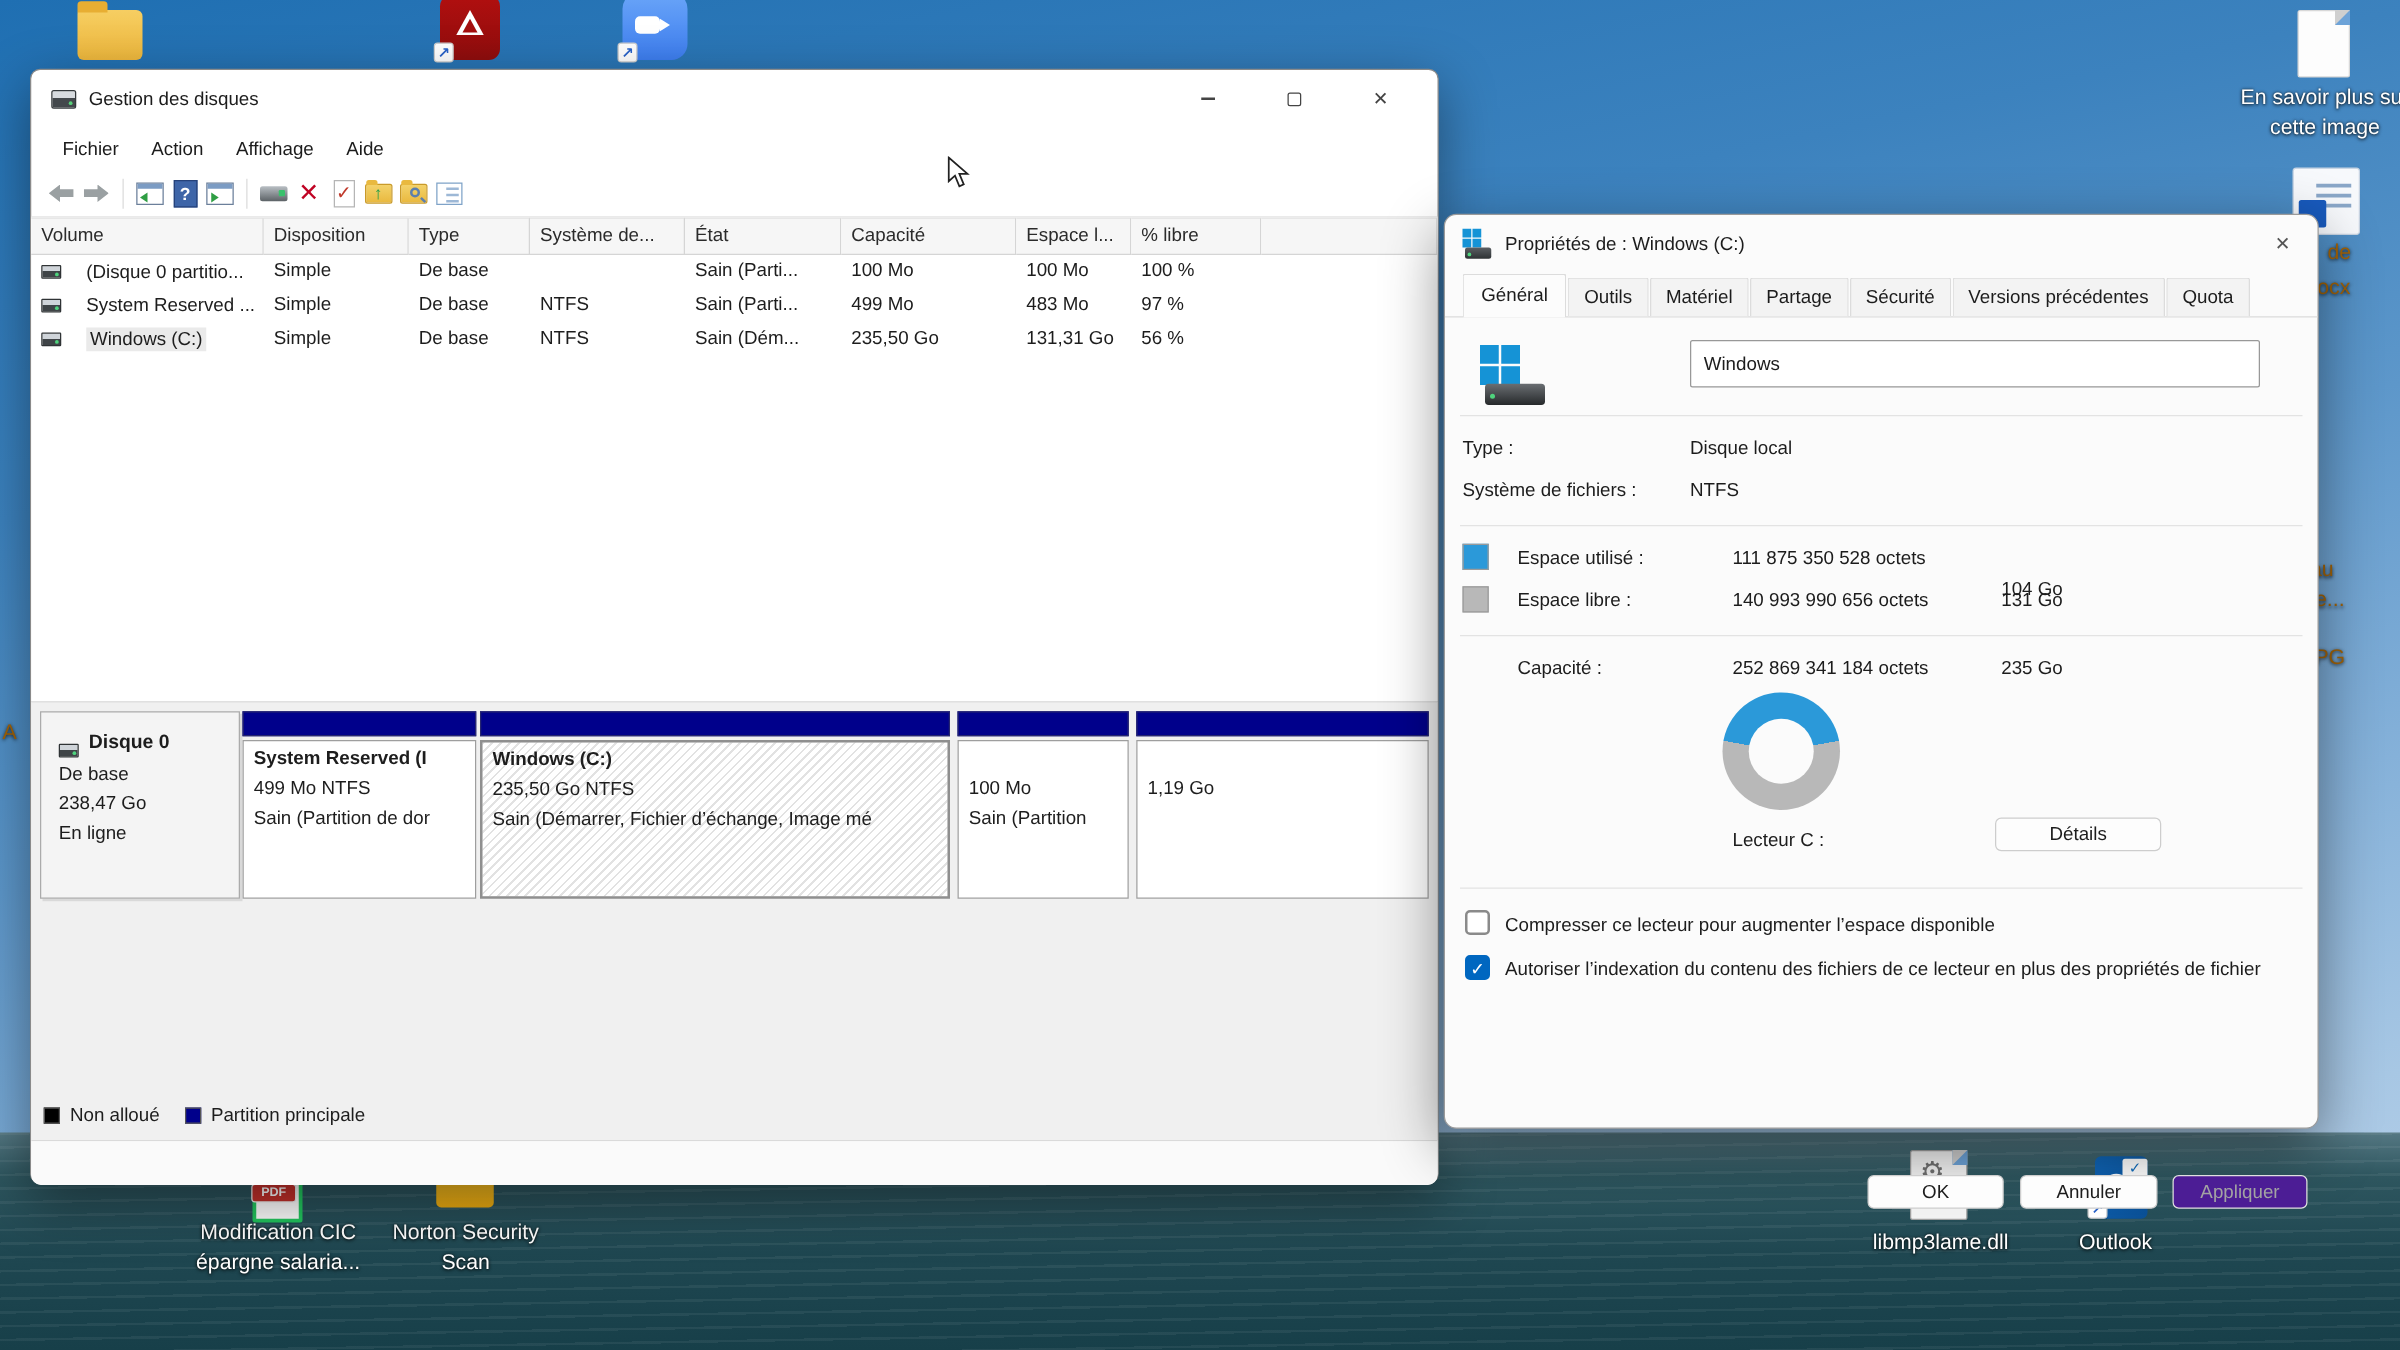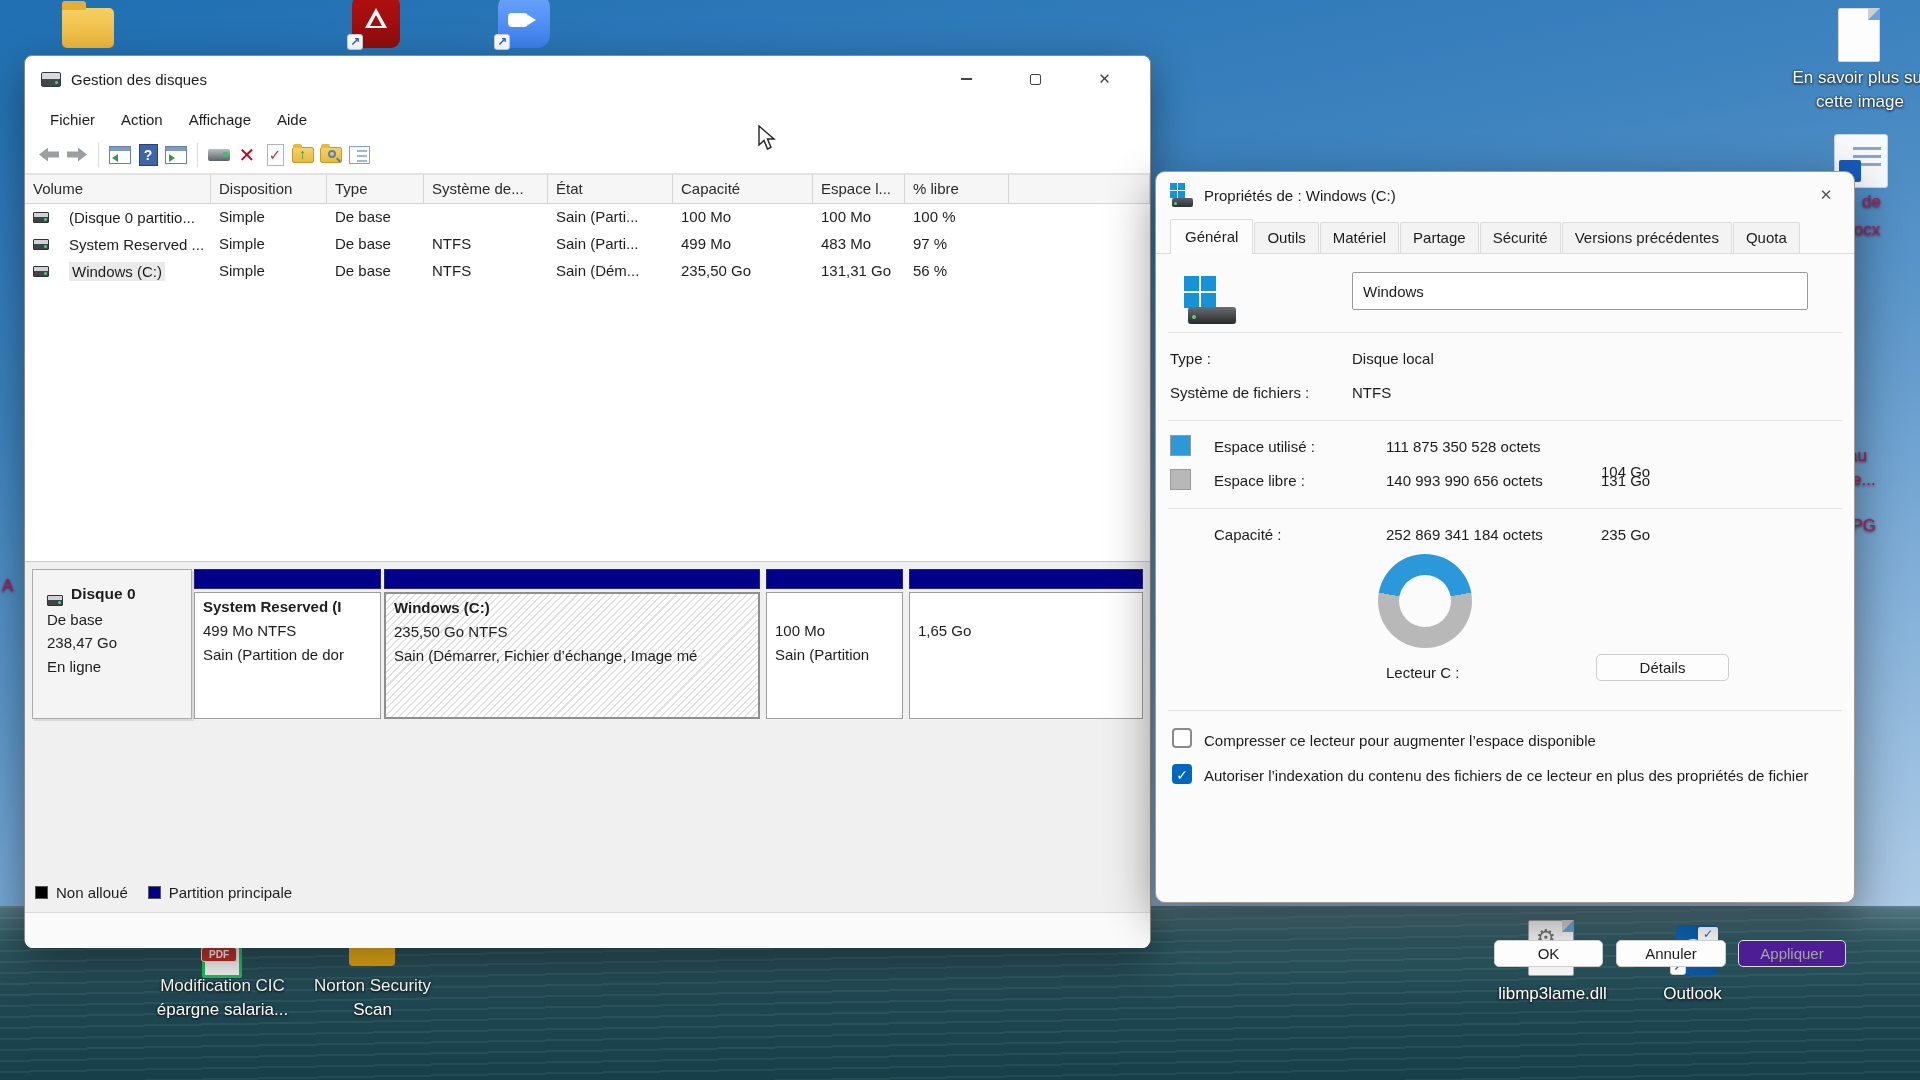--- a/index.html
+++ b/index.html
@@ -59,21 +59,21 @@
   .gear1 { position:absolute; left:7px; top:4px; font-size:22px; color:#707070; }
   .gear2 { position:absolute; left:21px; top:22px; font-size:15px; color:#8a8a8a; }
 
   .icon-outlook { position:absolute; left:1666px; top:925px; width:52px; height:50px; }
   .ol-sq { position:absolute; left:10px; top:0; width:42px; height:50px;
     background:linear-gradient(135deg,#1066b8,#0a4f94); border-radius:5px; }
   .ol-ring { position:absolute; left:16px; top:14px; width:22px; height:22px; border:6px solid #fff; border-radius:50%; }
   .ol-env { position:absolute; right:0; top:2px; width:20px; height:16px; background:#fff; border-radius:2px;
     color:#0f6cbd; font-size:12px; font-weight:bold; text-align:center; line-height:15px; }
 
-  .fragment { position:absolute; color:#be185d; font-size:17px; text-shadow:0 1px 3px rgba(0,0,0,.85); }
+  .fragment { position:absolute; color:#a16207; font-size:17px; text-shadow:0 1px 3px rgba(0,0,0,.85); }
 
   
   .win { position:absolute; left:24px; top:55px; width:1127px; height:892px; background:#fff;
     border:1px solid #8a8a8a; border-radius:8px; box-shadow:0 14px 44px rgba(0,0,0,.42); z-index:10; }
   .win-titlebar { height:46px; display:flex; align-items:center; padding:0 16px; }
   .tb-icon { width:20px; height:15px; margin-right:10px;
     background:linear-gradient(180deg,#d7dbdf 0 44%,#43484c 44%); border:1px solid #33383b; border-radius:2px; position:relative; }
   .tb-icon:after { content:""; position:absolute; right:2px; bottom:2px; width:3px; height:3px; background:#58d07a; border-radius:50%; }
   .win-title { font-size:15px; color:#1c1c1c; }
   .win-controls { margin-left:auto; display:flex; gap:14px; padding-right:2px; }
@@ -404,21 +404,21 @@
       <div class="part-body">
         <div class="pline"></div>
         <div class="pline">100 Mo</div>
         <div class="pline">Sain (Partition</div>
       </div>
     </div>
     <div class="part" style="left:884px; width:234px;">
       <div class="part-hdr"></div>
       <div class="part-body">
         <div class="pline"></div>
-        <div class="pline">1,65 Go</div>
+        <div class="pline">1,19 Go</div>
         <div class="pline"></div>
       </div>
     </div>
 
     <div class="legend">
       <div class="leg-item">
         <span class="leg-sq" style="background: rgb(0, 0, 0);"></span>
         <span>Non alloué</span>
       </div>
       <div class="leg-item">

